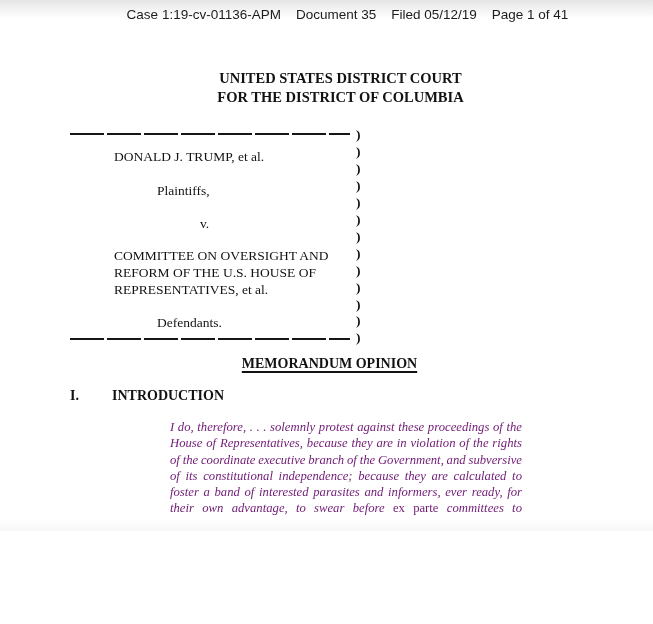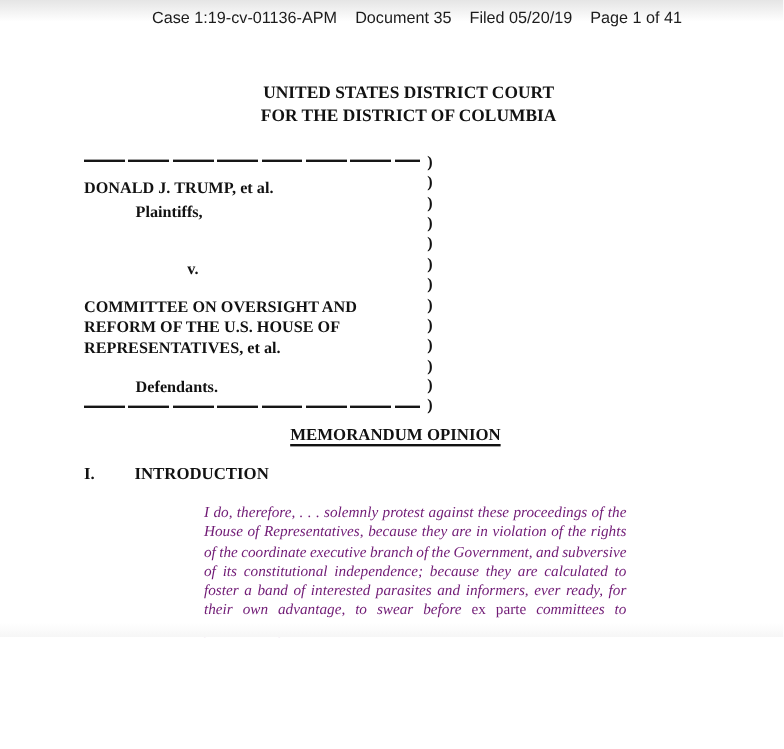--- a/index.html
+++ b/index.html
@@ -31,23 +31,23 @@
     position: absolute; top: 69px; left: 0; width: 100%;
     text-align: center; transform: translateX(14px);
     font-weight: bold; font-size: 14.5px; line-height: 19px;
   }
   .rule {
     position: absolute; left: 70px; width: 280px; height: 2px;
     background: repeating-linear-gradient(90deg, #161616 0px, #161616 34px, transparent 34px, transparent 37px);
   }
   .rule-top { top: 133px; }
   .rule-bottom { top: 338px; }
-  .caption-text { position: absolute; font-weight: bold; font-size: 13.5px; white-space: nowrap; }
+  .caption-text { position: absolute; font-weight: normal; font-size: 13.5px; white-space: nowrap; margin-left: 44px; }
   .plaintiff-name { top: 149px; left: 70px; }
-  .plaintiff-role { top: 169px; left: 113px; }
+  .plaintiff-role { top: 183px; left: 113px; }
   .versus { top: 216px; left: 156px; }
   .defendant-name { top: 247px; left: 70px; line-height: 17px; white-space: pre-line; }
   .defendant-role { top: 315px; left: 113px; }
   .paren-col {
     position: absolute; top: 127px; left: 356px;
     font-weight: bold; font-size: 13.5px; line-height: 16.95px;
     white-space: pre-line;
   }
   .case-number { top: 218px; left: 402px; }
   .opinion-heading {
@@ -71,21 +71,21 @@
 </head>
 <body>
 
 <div class="page">
 
   <div class="top-fade"></div>
 
   <div class="doc-header">
     <span>Case 1:19-cv-01136-APM</span>
     <span>Document 35</span>
-    <span>Filed 05/20/19</span>
+    <span>Filed 05/12/19</span>
     <span>Page 1 of 41</span>
   </div>
 
   <div class="court-title">
     <div>UNITED STATES DISTRICT COURT</div>
     <div>FOR THE DISTRICT OF COLUMBIA</div>
   </div>
 
   <div class="rule rule-top"></div>
 

